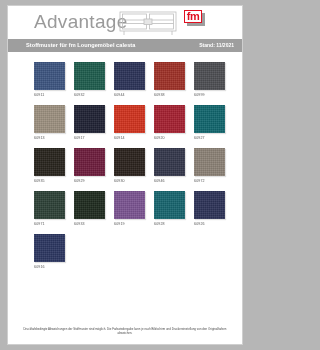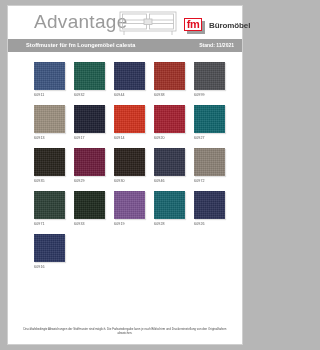--- a/index.html
+++ b/index.html
@@ -4,21 +4,21 @@
 <style>
   html,body{margin:0;padding:0;background:#b6b6b6;}
   body{width:250px;height:350px;font-family:"Liberation Sans",sans-serif;overflow:hidden;}
   .page{position:absolute;left:8px;top:6px;width:234px;height:338px;background:#ffffff;
         box-shadow:0 0 0 1px #cfcfcf;}
   
   .header{position:relative;height:33px;}
   .brand-title{position:absolute;left:26px;top:5px;font-size:19px;font-weight:400;
         letter-spacing:.3px;color:#9a9a9a;line-height:22px;}
   .sofa-art{position:absolute;left:110px;top:4px;width:60px;height:26px;}
-  .fm-logo{position:absolute;left:176px;top:12px;display:flex;align-items:flex-start;}
+  .fm-logo{position:absolute;left:176px;top:4px;display:flex;align-items:flex-start;gap:28px;}
   .fm-mark{position:relative;width:21px;height:16px;}
   .fm-mark .shadow{position:absolute;left:3px;top:3px;width:18px;height:13px;background:#9d9d9d;}
   .fm-mark .plate{position:absolute;left:0;top:0;width:18px;height:13px;background:#ffffff;
         border:1px solid #e10f21;box-sizing:border-box;}
   .fm-mark .txt{position:absolute;left:0;top:0;width:18px;height:13px;color:#e10f21;
         font-size:11px;font-weight:700;line-height:12px;text-align:center;letter-spacing:-.4px;}
   .fm-word{margin-left:4px;font-size:8px;font-weight:700;color:#3a3a3a;line-height:15px;
         letter-spacing:-.1px;}
   
   .banner{position:relative;height:13px;background:#9e9e9e;}
@@ -62,21 +62,20 @@
         <line x1="108" y1="42" x2="108" y2="50"></line>
       </g>
     </svg>
 
     <div class="fm-logo">
       <div class="fm-mark">
         <div class="shadow"></div>
         <div class="plate"></div>
         <div class="txt">fm</div>
       </div>
-      <div class="fm-word">Büromöbel</div>
     </div>
   </div>
 
   <div class="banner">
     <div class="banner-title">Stoffmuster für fm Loungemöbel calesta</div>
     <div class="banner-date">Stand: 11/2021</div>
   </div>
 
   <div class="grid">
 

